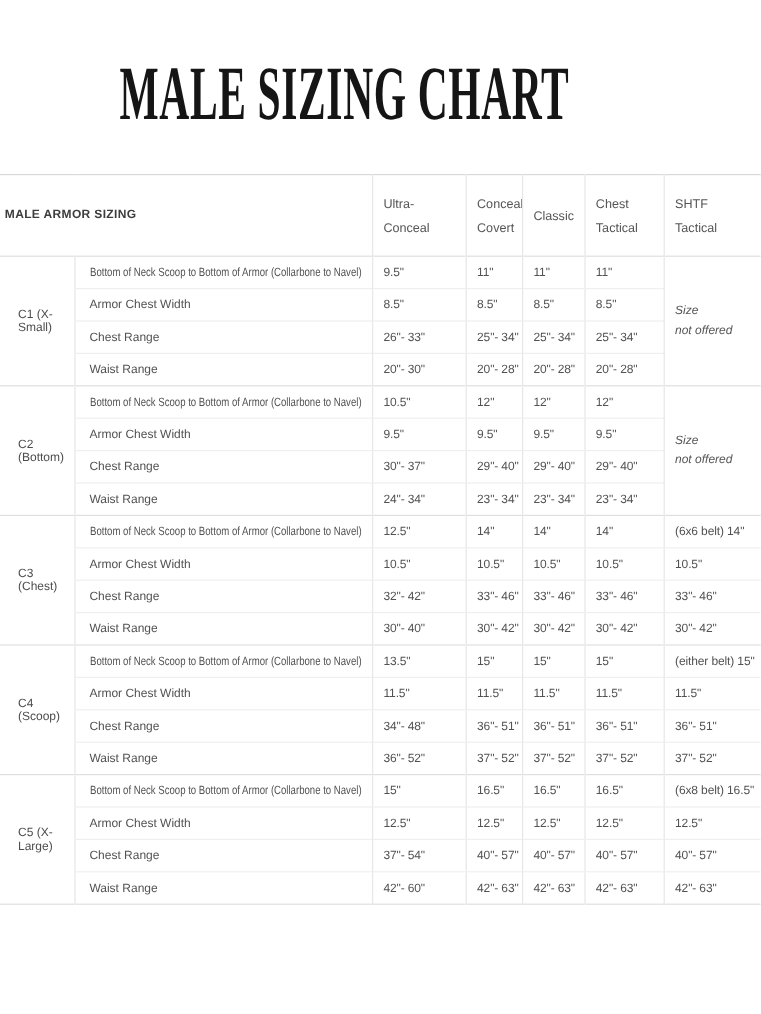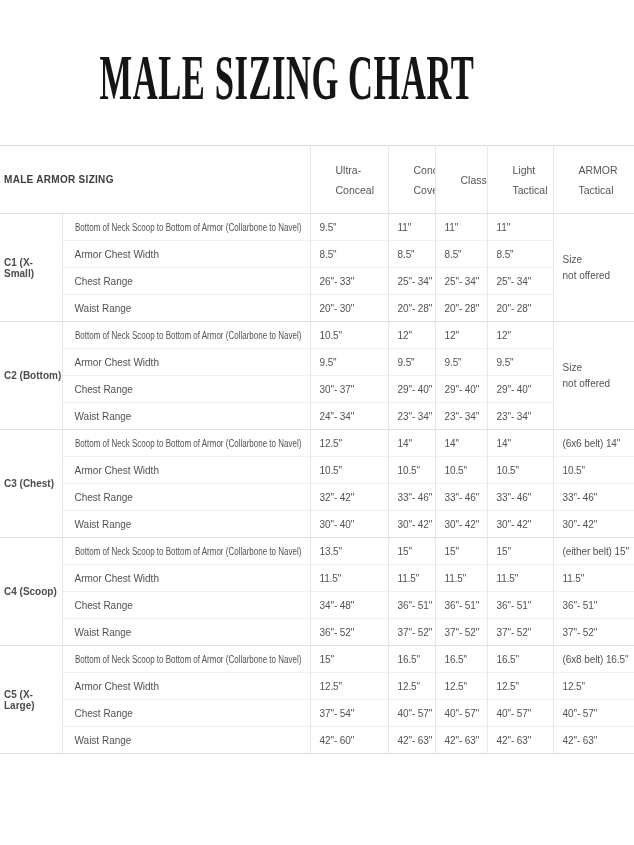--- a/index.html
+++ b/index.html
@@ -63,40 +63,39 @@
     font-size: 10px;
     letter-spacing: 0.3px;
     color: #3d3d3d;
   }
   th.colhead {
     padding-left: 9px;
     font-size: 10.5px;
     color: #555555;
     line-height: 20px;
   }
-  th.colhead span { display: block; margin-left: 16px; }
+  th.colhead span { display: block; }
 
   tbody tr { height: 27px; }
   tbody td { font-size: 10px; color: #525252; }
 
   td.size-cell {
-    padding-left: 4px;
+    padding-left: 15px;
     font-size: 10px;
     color: #4d4d4d;
-    font-weight: bold;
   }
   td.mlabel { padding-left: 12px; white-space: nowrap; }
   td.mlabel span { display: inline-block; white-space: nowrap; }
   td.mlabel span.condensed { transform: scaleX(0.80); transform-origin: 0 50%; }
   td.val {
     padding-left: 9px;
     white-space: nowrap;
     letter-spacing: -0.1px;
   }
-  td.shtf-merged { padding-left: 9px; font-size: 10px; color: #555555; line-height: 16px; }
+  td.shtf-merged { padding-left: 9px; font-size: 10px; color: #555555; line-height: 16px; font-style: italic; }
   td.shtf-merged span { display: block; white-space: nowrap; }
 
   
   .vline { border-left: 1px solid #e7e7e7; }
 
   
   tr.group-start td { border-top: 1px solid #dfdfdf; margin-top: 35px; }
   tr.sub td        { border-top: 1px solid #efefef; }
 </style>
 </head>
@@ -124,25 +123,25 @@
         <span>Conceal</span>
       </th>
       <th class="colhead vline">
         <span>Conceal</span>
         <span>Covert</span>
       </th>
       <th class="colhead vline">
         <span>Classic</span>
       </th>
       <th class="colhead vline">
-        <span>Light</span>
+        <span>Chest</span>
         <span>Tactical</span>
       </th>
       <th class="colhead vline">
-        <span>ARMOR</span>
+        <span>SHTF</span>
         <span>Tactical</span>
       </th>
     </tr>
   </thead>
   <tbody>
 
     <tr class="group-start">
       <td class="size-cell" rowspan="4">C1 (X-Small)</td>
       <td class="mlabel vline"><span class="condensed">Bottom of Neck Scoop to Bottom of Armor (Collarbone to Navel)</span></td>
       <td class="val vline">9.5"</td>

